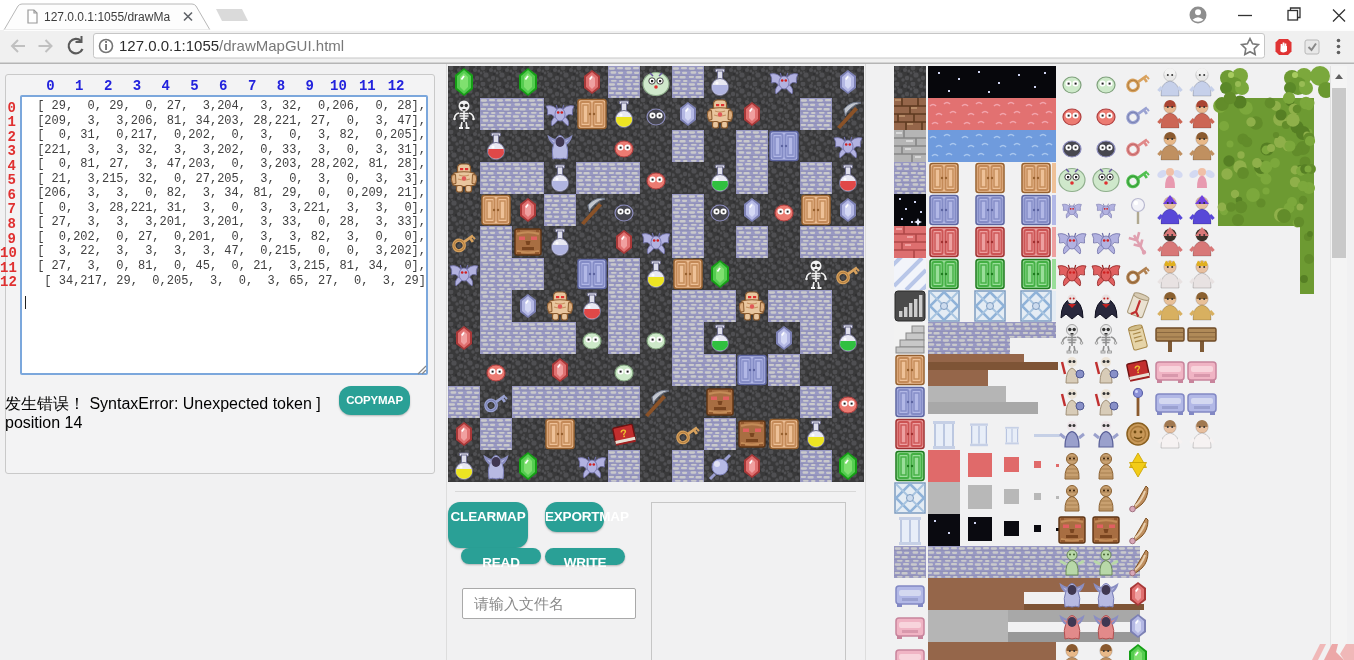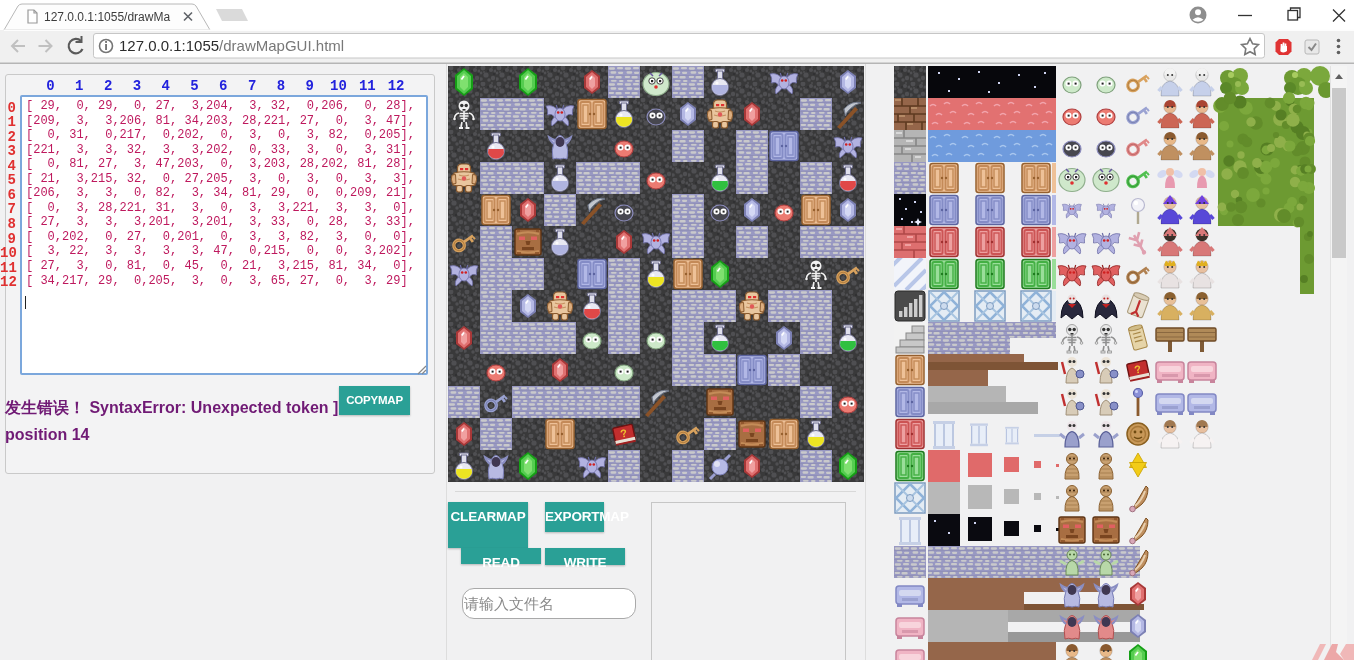--- a/index.html
+++ b/index.html
@@ -1,24 +1,24 @@
 <!DOCTYPE html>
 <html><head><meta charset="utf-8"><title>drawMapGUI</title>
 <style>
 * { margin:0; padding:0; box-sizing:border-box; }
 html,body { width:1354px; height:660px; overflow:hidden; background:#f1f1f2; font-family:"Liberation Sans",sans-serif; }
 #leftpanel { position:absolute; left:5px; top:74px; width:430px; height:400px; border:1px solid #c9c9c9; border-radius:3px; background:#f3f3f4; }
-#ta { position:absolute; left:20px; top:95px; width:408px; height:280px; border:2px solid #7ba7dc; border-radius:2px; background:#fff; font-family:"Liberation Mono",monospace; font-size:12px; line-height:14.55px; color:#be185d; padding:2px 0 0 4px; white-space:pre; resize:none; outline:none; overflow:hidden; }
+#ta { position:absolute; left:20px; top:95px; width:408px; height:280px; border:2px solid #7ba7dc; border-radius:2px; background:#fff; font-family:"Liberation Mono",monospace; font-size:12px; line-height:14.55px; color:#404040; padding:2px 0 0 4px; white-space:pre; resize:none; outline:none; overflow:hidden;text-align:right; }
 .colhead { font-family:"Liberation Mono",monospace; font-size:14px; font-weight:bold; color:#2222dd; }
 .rowlab { font-family:"Liberation Mono",monospace; font-size:14px; font-weight:bold; color:#e03030; }
-#err { position:absolute; left:5px; top:394px; width:340px; font-size:16px; font-weight:bold; color:#701a75; line-height:27px; }
-.btn { position:absolute; background:#2aa096; color:#fff; border:none; border-radius:0; font-family:"Liberation Sans",sans-serif; font-weight:bold; font-size:13.5px; text-align:center; letter-spacing:-0.2px; box-shadow:0 1px 2px rgba(0,0,0,0.25); }
+#err { position:absolute; left:5px; top:394px; width:340px; font-size:16px; font-weight:normal; color:#000000; line-height:19px; }
+.btn { position:absolute; background:#2aa096; color:#fff; border:none; border-radius:12px; font-family:"Liberation Sans",sans-serif; font-weight:bold; font-size:13.5px; text-align:center; letter-spacing:-0.2px; box-shadow:0 1px 2px rgba(0,0,0,0.25); }
 #midc { position:absolute; left:446px; top:64px; width:420px; height:596px; border-left:1px solid #ddd; border-right:1px solid #ddd; }
 #emptybox { position:absolute; left:651px; top:502px; width:195px; height:170px; border:1px solid #c6c6c6; }
-#fileinput { position:absolute; left:462px; top:588px; width:174px; height:31px; border:1px solid #a9a9a9; border-radius:12px; background:#fff; font-size:15px; color:#8a8a8a; padding-left:1px; font-family:"Liberation Sans",sans-serif; line-height:29px; }
+#fileinput { position:absolute; left:462px; top:588px; width:174px; height:31px; border:1px solid #a9a9a9; border-radius:2px; background:#fff; font-size:15px; color:#8a8a8a; padding-left:11px; font-family:"Liberation Sans",sans-serif; line-height:29px; }
 #sb { position:absolute; left:1330px; top:66px; width:17px; height:594px; background:#f4f4f4; border-left:1px solid #e2e2e2; }
 #sbthumb { position:absolute; left:1331.5px; top:88px; width:14px; height:170px; background:#c9c9c9; }
 </style></head>
 <body>
 <svg width="1354" height="64" viewBox="0 0 1354 64" style="position:absolute;left:0;top:0">
 <rect width="1354" height="30" fill="#ffffff"></rect>
 <rect x="0" y="30" width="1354" height="33" fill="#f0f0f0"></rect>
 <rect x="0" y="62.5" width="1354" height="1.5" fill="#b5b5b5"></rect>
 <path d="M 4 30 L 18 6 Q 19.5 4 22 4 L 192 4 Q 194.5 4 196 6 L 210 30 Z" fill="#fdfdfd" stroke="#b8b8b8" stroke-width="1"></path>
 <rect x="4" y="29.5" width="1350" height="1.5" fill="#fdfdfd"></rect>

